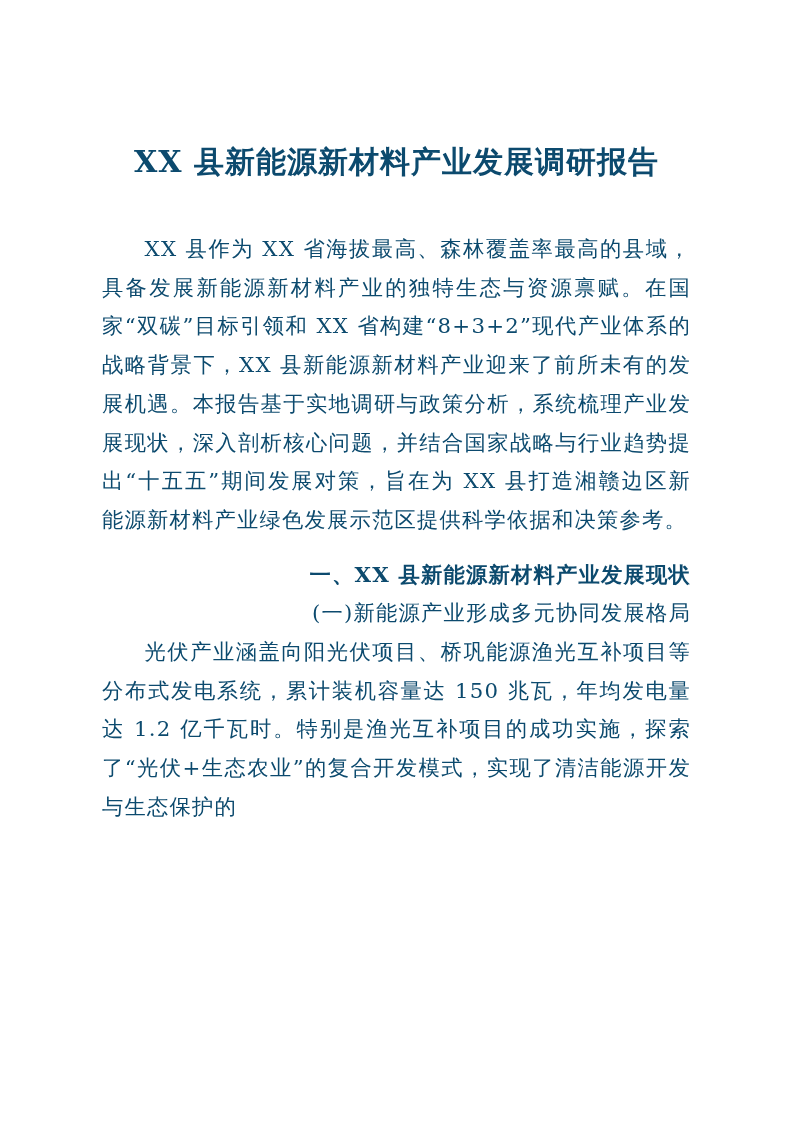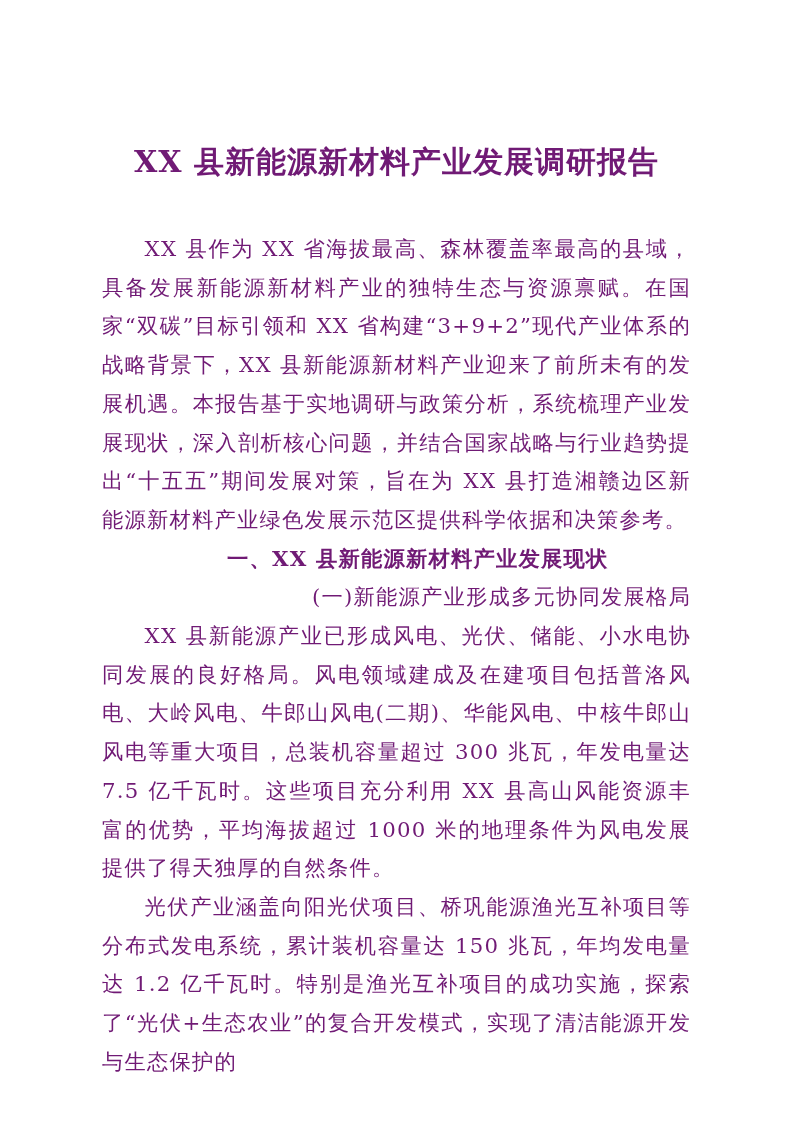--- a/index.html
+++ b/index.html
@@ -11,21 +11,21 @@
     height: 1122px;
     background: #ffffff;
     overflow: hidden;
   }
   .page {
     box-sizing: border-box;
     width: 793px;
     height: 819px;
     padding: 138px 102px 0 102px;
     background: #ffffff;
-    color: #701a75;
+    color: #0c4a6e;
     font-family: "DejaVu Serif", "Liberation Serif", serif;
   }
   .doc-title {
     margin: 0 0 45px 0;
     font-size: 30px;
     line-height: 47px;
     font-weight: 700;
     text-align: center;
     letter-spacing: 1px;
   }
@@ -39,40 +39,40 @@
     letter-spacing: 1.2px;
   }
   .para {
     text-indent: 2em;
     text-align: justify;
     font-weight: 400;
   }
   .heading-1 {
     text-indent: 2em;
     font-weight: 700;
-    text-align: center;
+    text-align: right;
+    margin-top: 16px;
   }
   .heading-2 {
     text-indent: 2em;
     font-weight: 400;
     text-align: right;
   }
 </style>
 </head>
 <body>
 
 <div class="page">
 
   <h1 class="doc-title">
     <span class="title-line">XX 县新能源新材料产业发展调研报告</span>
   </h1>
 
-  <p class="para">XX 县作为 XX 省海拔最高、森林覆盖率最高的县域，具备发展新能源新材料产业的独特生态与资源禀赋。在国家“双碳”目标引领和 XX 省构建“3+9+2”现代产业体系的战略背景下，XX 县新能源新材料产业迎来了前所未有的发展机遇。本报告基于实地调研与政策分析，系统梳理产业发展现状，深入剖析核心问题，并结合国家战略与行业趋势提出“十五五”期间发展对策，旨在为 XX 县打造湘赣边区新能源新材料产业绿色发展示范区提供科学依据和决策参考。</p>
+  <p class="para">XX 县作为 XX 省海拔最高、森林覆盖率最高的县域，具备发展新能源新材料产业的独特生态与资源禀赋。在国家“双碳”目标引领和 XX 省构建“8+3+2”现代产业体系的战略背景下，XX 县新能源新材料产业迎来了前所未有的发展机遇。本报告基于实地调研与政策分析，系统梳理产业发展现状，深入剖析核心问题，并结合国家战略与行业趋势提出“十五五”期间发展对策，旨在为 XX 县打造湘赣边区新能源新材料产业绿色发展示范区提供科学依据和决策参考。</p>
 
   <h2 class="heading-1">一、XX 县新能源新材料产业发展现状</h2>
 
   <h3 class="heading-2">(一)新能源产业形成多元协同发展格局</h3>
 
-  <p class="para">XX 县新能源产业已形成风电、光伏、储能、小水电协同发展的良好格局。风电领域建成及在建项目包括普洛风电、大岭风电、牛郎山风电(二期)、华能风电、中核牛郎山风电等重大项目，总装机容量超过 300 兆瓦，年发电量达 7.5 亿千瓦时。这些项目充分利用 XX 县高山风能资源丰富的优势，平均海拔超过 1000 米的地理条件为风电发展提供了得天独厚的自然条件。</p>
 
   <p class="para">光伏产业涵盖向阳光伏项目、桥巩能源渔光互补项目等分布式发电系统，累计装机容量达 150 兆瓦，年均发电量达 1.2 亿千瓦时。特别是渔光互补项目的成功实施，探索了“光伏+生态农业”的复合开发模式，实现了清洁能源开发与生态保护的</p>
 
 </div>
 
 </body></html>

